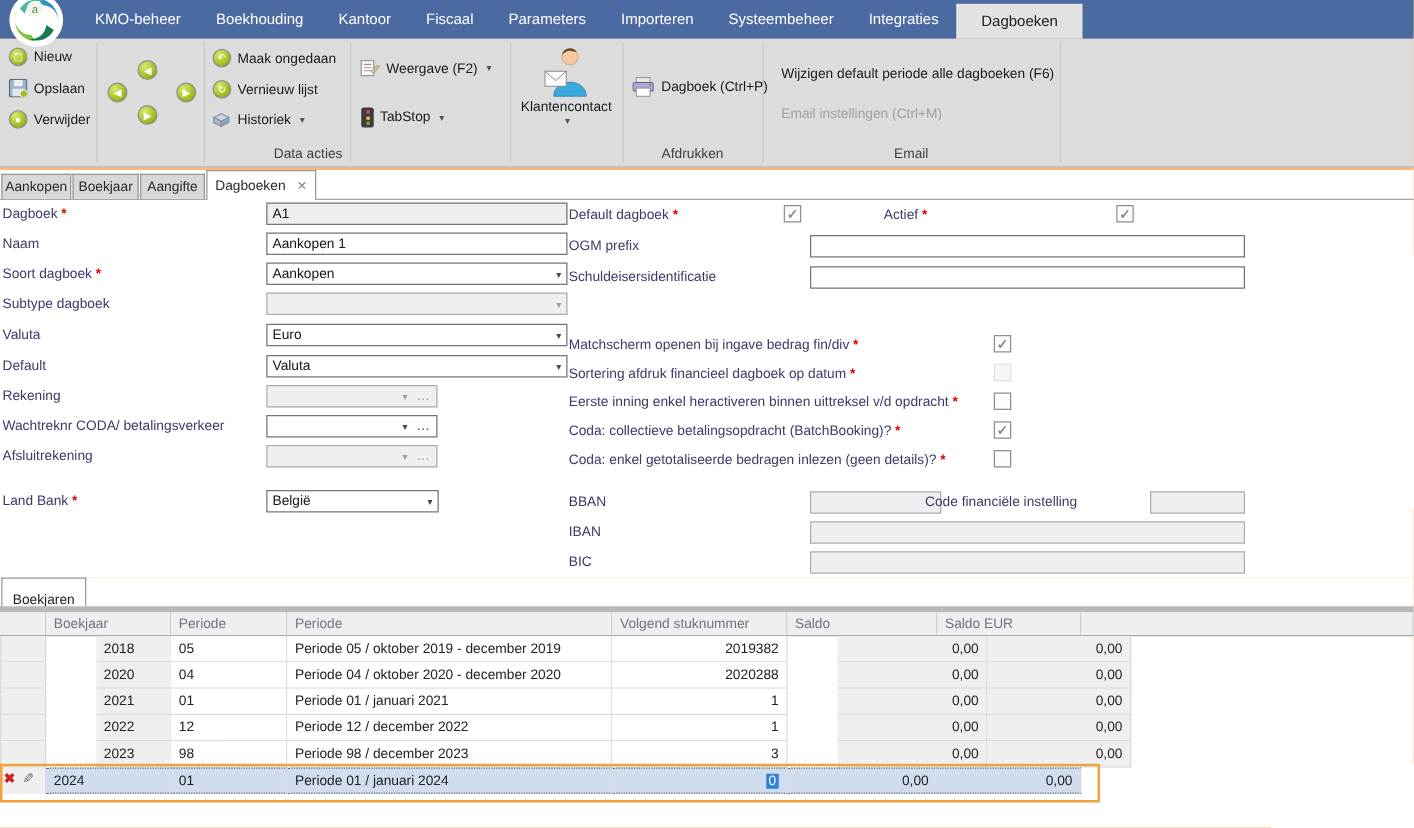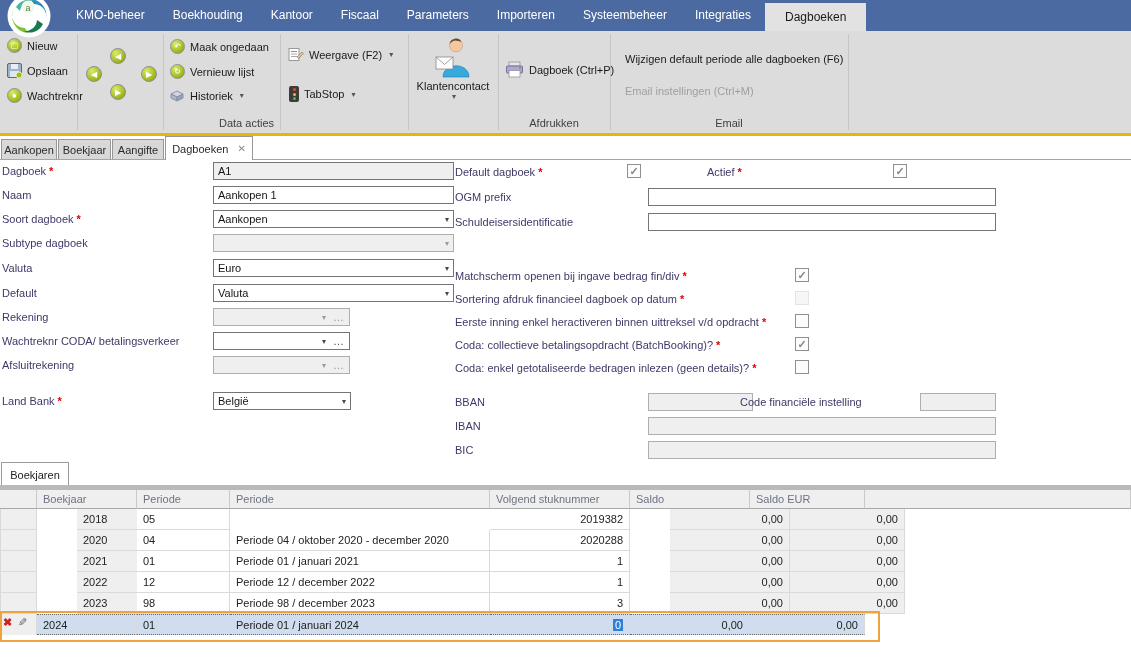--- a/index.html
+++ b/index.html
@@ -1,17 +1,17 @@
 <!DOCTYPE html>
 <html><head>
 <meta charset="utf-8">
 <style>
   html,body{margin:0;padding:0;}
   body{font-family:"Liberation Sans",sans-serif;background:#fff;}
-  #app{position:relative;width:1131px;height:662px;overflow:hidden;background:#eab308;font-size:11px;color:#1a1a1a;}
+  #app{position:relative;width:1131px;height:662px;overflow:hidden;background:#fdba74;font-size:11px;color:#1a1a1a;}
 
   
   #menubar{position:absolute;top:0;left:0;width:1131px;height:31px;background:#4c6aa2;}
   #logo{position:absolute;left:7px;top:-6px;width:45px;height:45px;z-index:6;}
   .menu-items{position:absolute;left:62px;top:0;height:31px;display:flex;align-items:stretch;}
   .menu-item{padding:0 14px;color:#fff;font-size:12px;line-height:31px;white-space:nowrap;cursor:default;}
   .menu-item.active{background:#e2e2e2;color:#1b1b1b;line-height:28px;height:28px;margin-top:3px;padding:0 20px;}
 
   
   #ribbon{position:absolute;top:31px;left:0;width:1131px;height:103px;background:#dcdcdc;border-bottom:1px solid #b3b3b3;box-sizing:border-box;}
@@ -43,21 +43,21 @@
   .fld.dis{background:#efefef;border-color:#aeaeae;color:#8a8a8a;}
   .fld .arrow{margin-left:auto;color:#474747;font-size:8px;}
   .fld.dis .arrow{color:#9a9a9a;}
   .fld .dots{color:#474747;font-size:11px;margin-left:7px;letter-spacing:1px;line-height:6px;}
   .fld.dis .dots{color:#9a9a9a;}
   .cb{position:absolute;width:14px;height:14px;border:1px solid #8f8f8f;background:#fcfcfc;display:flex;align-items:center;justify-content:center;font-size:11px;font-weight:bold;color:#8a8a8a;box-sizing:border-box;}
   .cb.flat{border-color:#e3e3e3;background:#f6f6f6;}
 
   
   #boekjaren{position:absolute;top:462px;left:0;width:1131px;height:200px;background:#fff;}
-  .btab{position:absolute;left:1px;top:0;width:68px;height:24px;background:#fff;border:1px solid #9a9a9a;border-bottom:none;display:flex;align-items:center;justify-content:center;font-size:11px;color:#222;box-sizing:border-box;}
+  .btab{position:absolute;left:1px;top:0;width:68px;height:24px;background:#fff;border:1px solid #9a9a9a;border-bottom:none;display:flex;align-items:flex-end;justify-content:center;font-size:11px;color:#222;box-sizing:border-box;}
   .hsep{position:absolute;top:23px;left:0;width:1131px;height:5px;background:#b9b9b9;}
   .th,.td{position:absolute;box-sizing:border-box;font-size:11px;display:flex;align-items:center;padding:0 6px;white-space:nowrap;overflow:hidden;}
   .th{top:28px;height:19px;background:#efefef;border-right:1px solid #c9c9c9;border-bottom:1px solid #a9a9a9;color:#6e7383;}
   .trow{position:absolute;left:0;width:1131px;height:21px;}
   .trow .td{top:0;height:21px;background:#fff;border-right:1px solid #dadada;border-bottom:1px solid #dadada;color:#222;}
   .td.gray{background:#efefef;margin-left:40px;}
   .td.num{justify-content:flex-end;}
   .td.ind{background:#efefef;border-left:1px solid #dadada;}
   .trow.sel .td{background:#cfddee;border-bottom:1px dotted #6a6a6a;border-top:1px dotted #6a6a6a;}
   .trow.sel .td.ind{background:#efefef;border-top:none;border-bottom:none;}
@@ -124,21 +124,21 @@
             <rect x="0.5" y="0.5" width="14" height="14" rx="1.5" fill="#9fb3c8" stroke="#5a6b7d"></rect>
             <rect x="4" y="1" width="7" height="5" fill="#e8eef4"></rect>
             <rect x="3" y="8" width="9" height="6" fill="#dfe6ee"></rect>
             <circle cx="12" cy="12" r="3" fill="#a3bc1e" stroke="#fff" stroke-width="0.7"></circle>
           </svg>
       </span>
       <span>Opslaan</span>
     </div>
     <div class="rbtn" style="left:7px;top:57px">
       <span class="orb">●</span>
-      <span>Wachtreknr</span>
+      <span>Verwijder</span>
     </div>
 
     <span class="navorb" style="left:110px;top:17px">◀</span>
     <span class="navorb" style="left:86px;top:35px">◀</span>
     <span class="navorb" style="left:141px;top:35px">▶</span>
     <span class="navorb" style="left:110px;top:53px">▶</span>
 
     <div class="rbtn" style="left:170px;top:8px">
       <span class="orb">↶</span>
       <span>Maak ongedaan</span>
@@ -341,20 +341,21 @@
     <div class="th c3">Periode</div>
     <div class="th c4">Volgend stuknummer</div>
     <div class="th c5">Saldo</div>
     <div class="th c6">Saldo EUR</div>
     <div class="th c7"></div>
 
     <div class="trow" style="top:47px">
       <div class="td ind c0"></div>
       <div class="td gray c1">2018</div>
       <div class="td c2">05</div>
+      <div class="td c3">Periode 05 / oktober 2019 - december 2019</div>
       <div class="td num c4">2019382</div>
       <div class="td gray num c5">0,00</div>
       <div class="td gray num c6">0,00</div>
     </div>
     <div class="trow" style="top:68px">
       <div class="td ind c0"></div>
       <div class="td gray c1">2020</div>
       <div class="td c2">04</div>
       <div class="td c3">Periode 04 / oktober 2020 - december 2020</div>
       <div class="td num c4">2020288</div>

